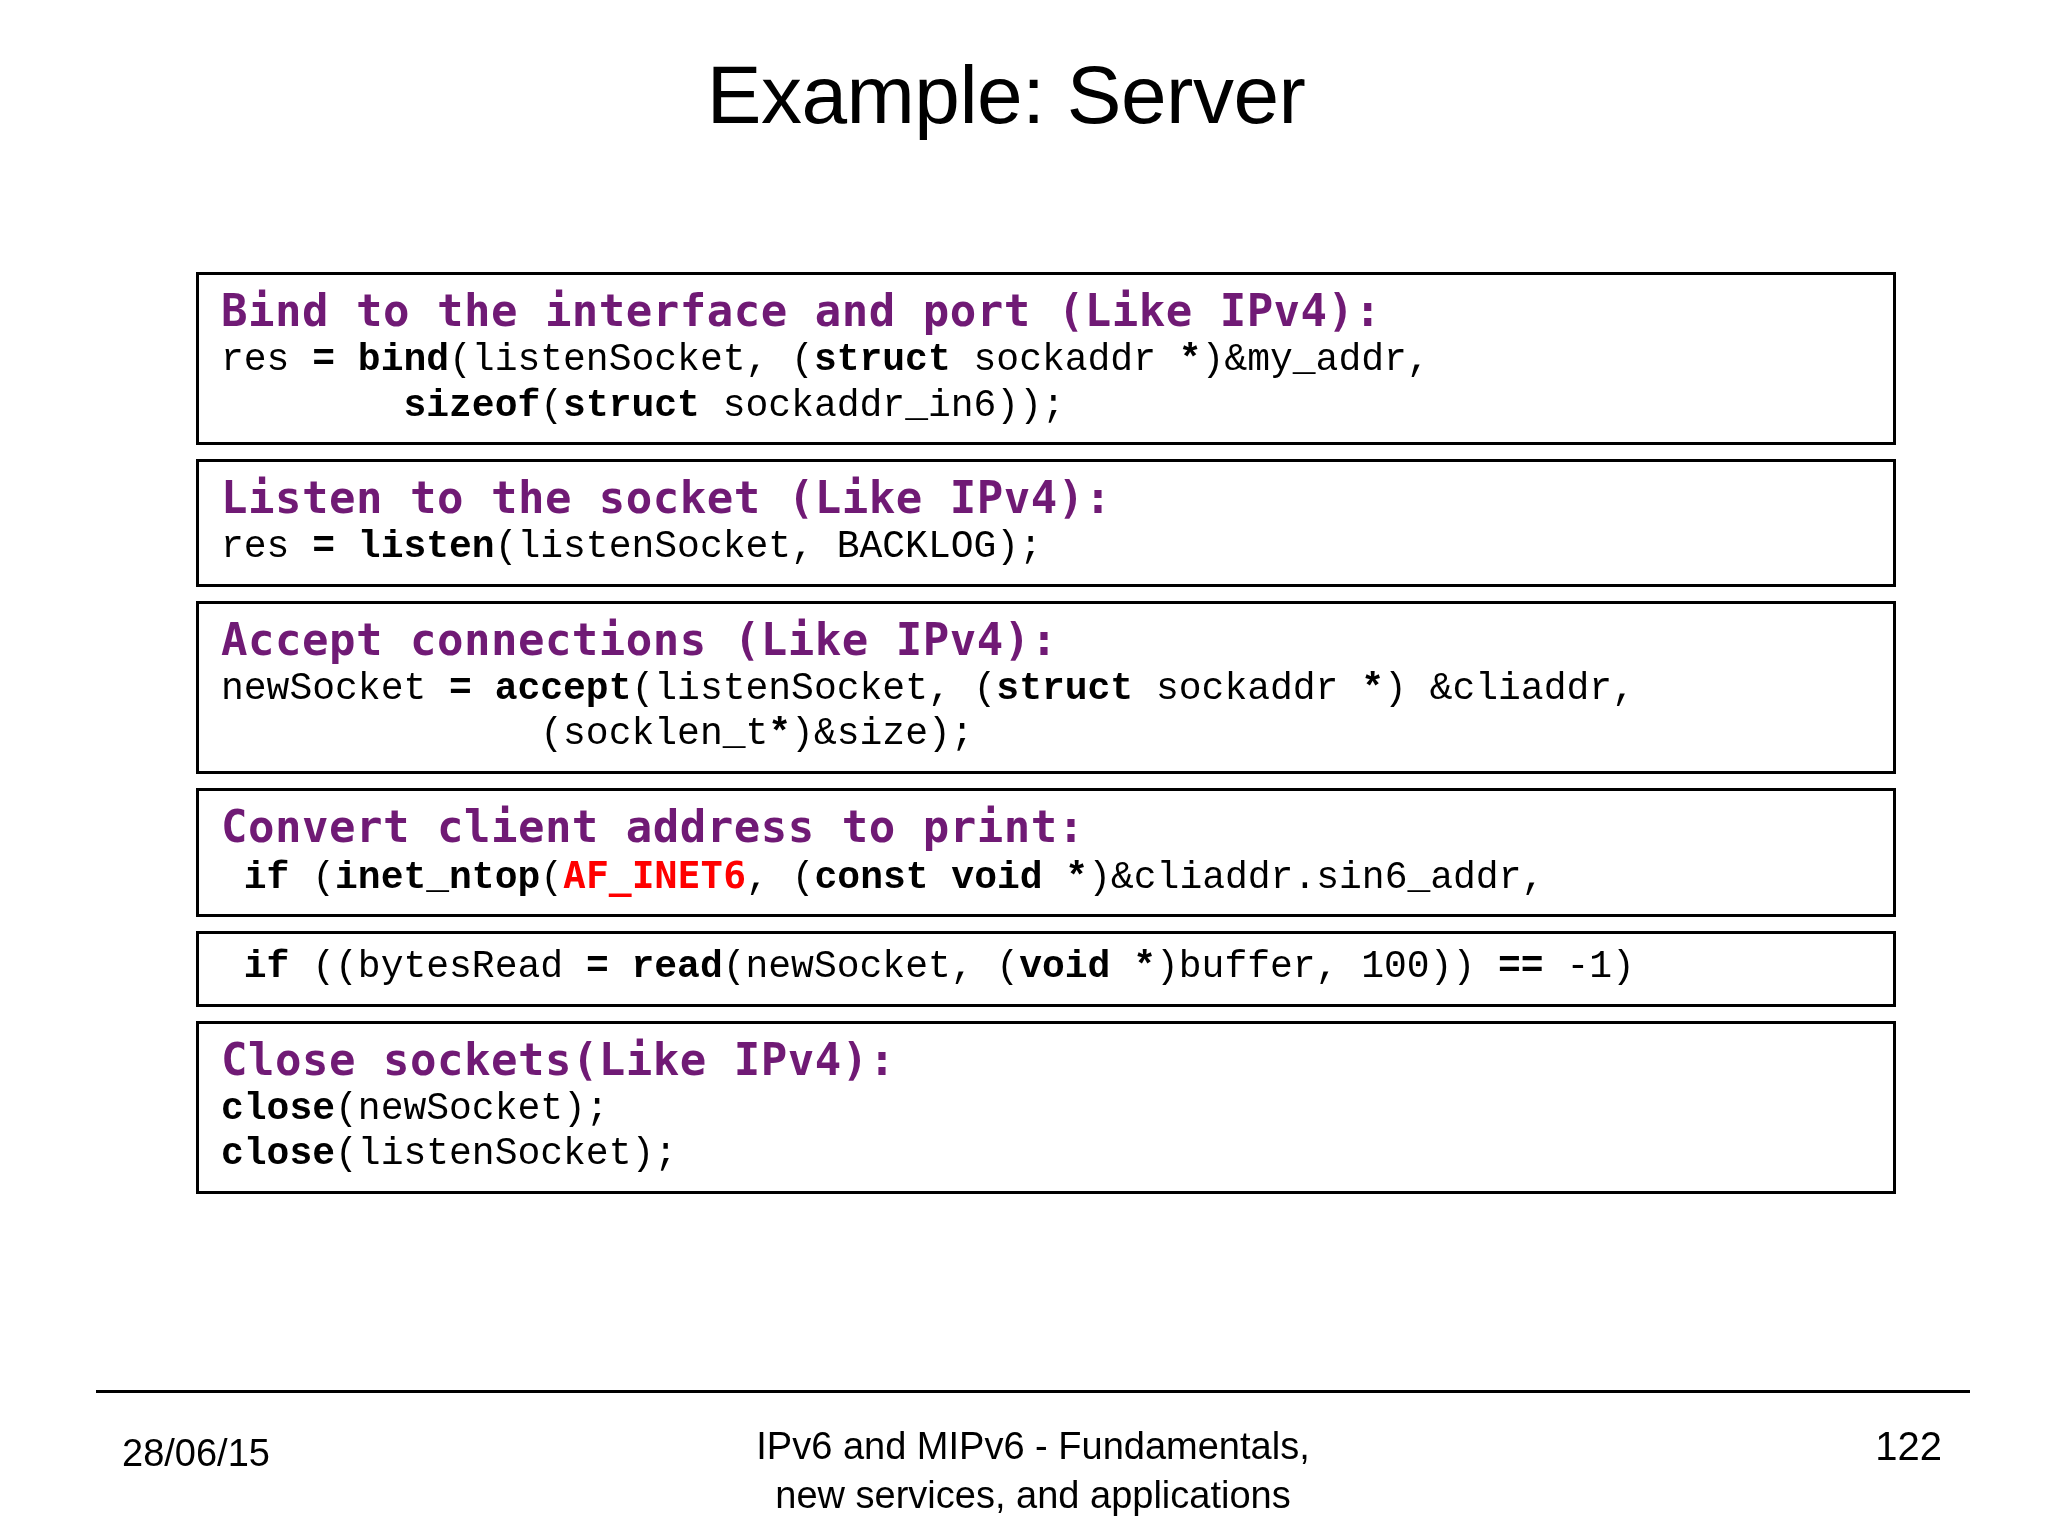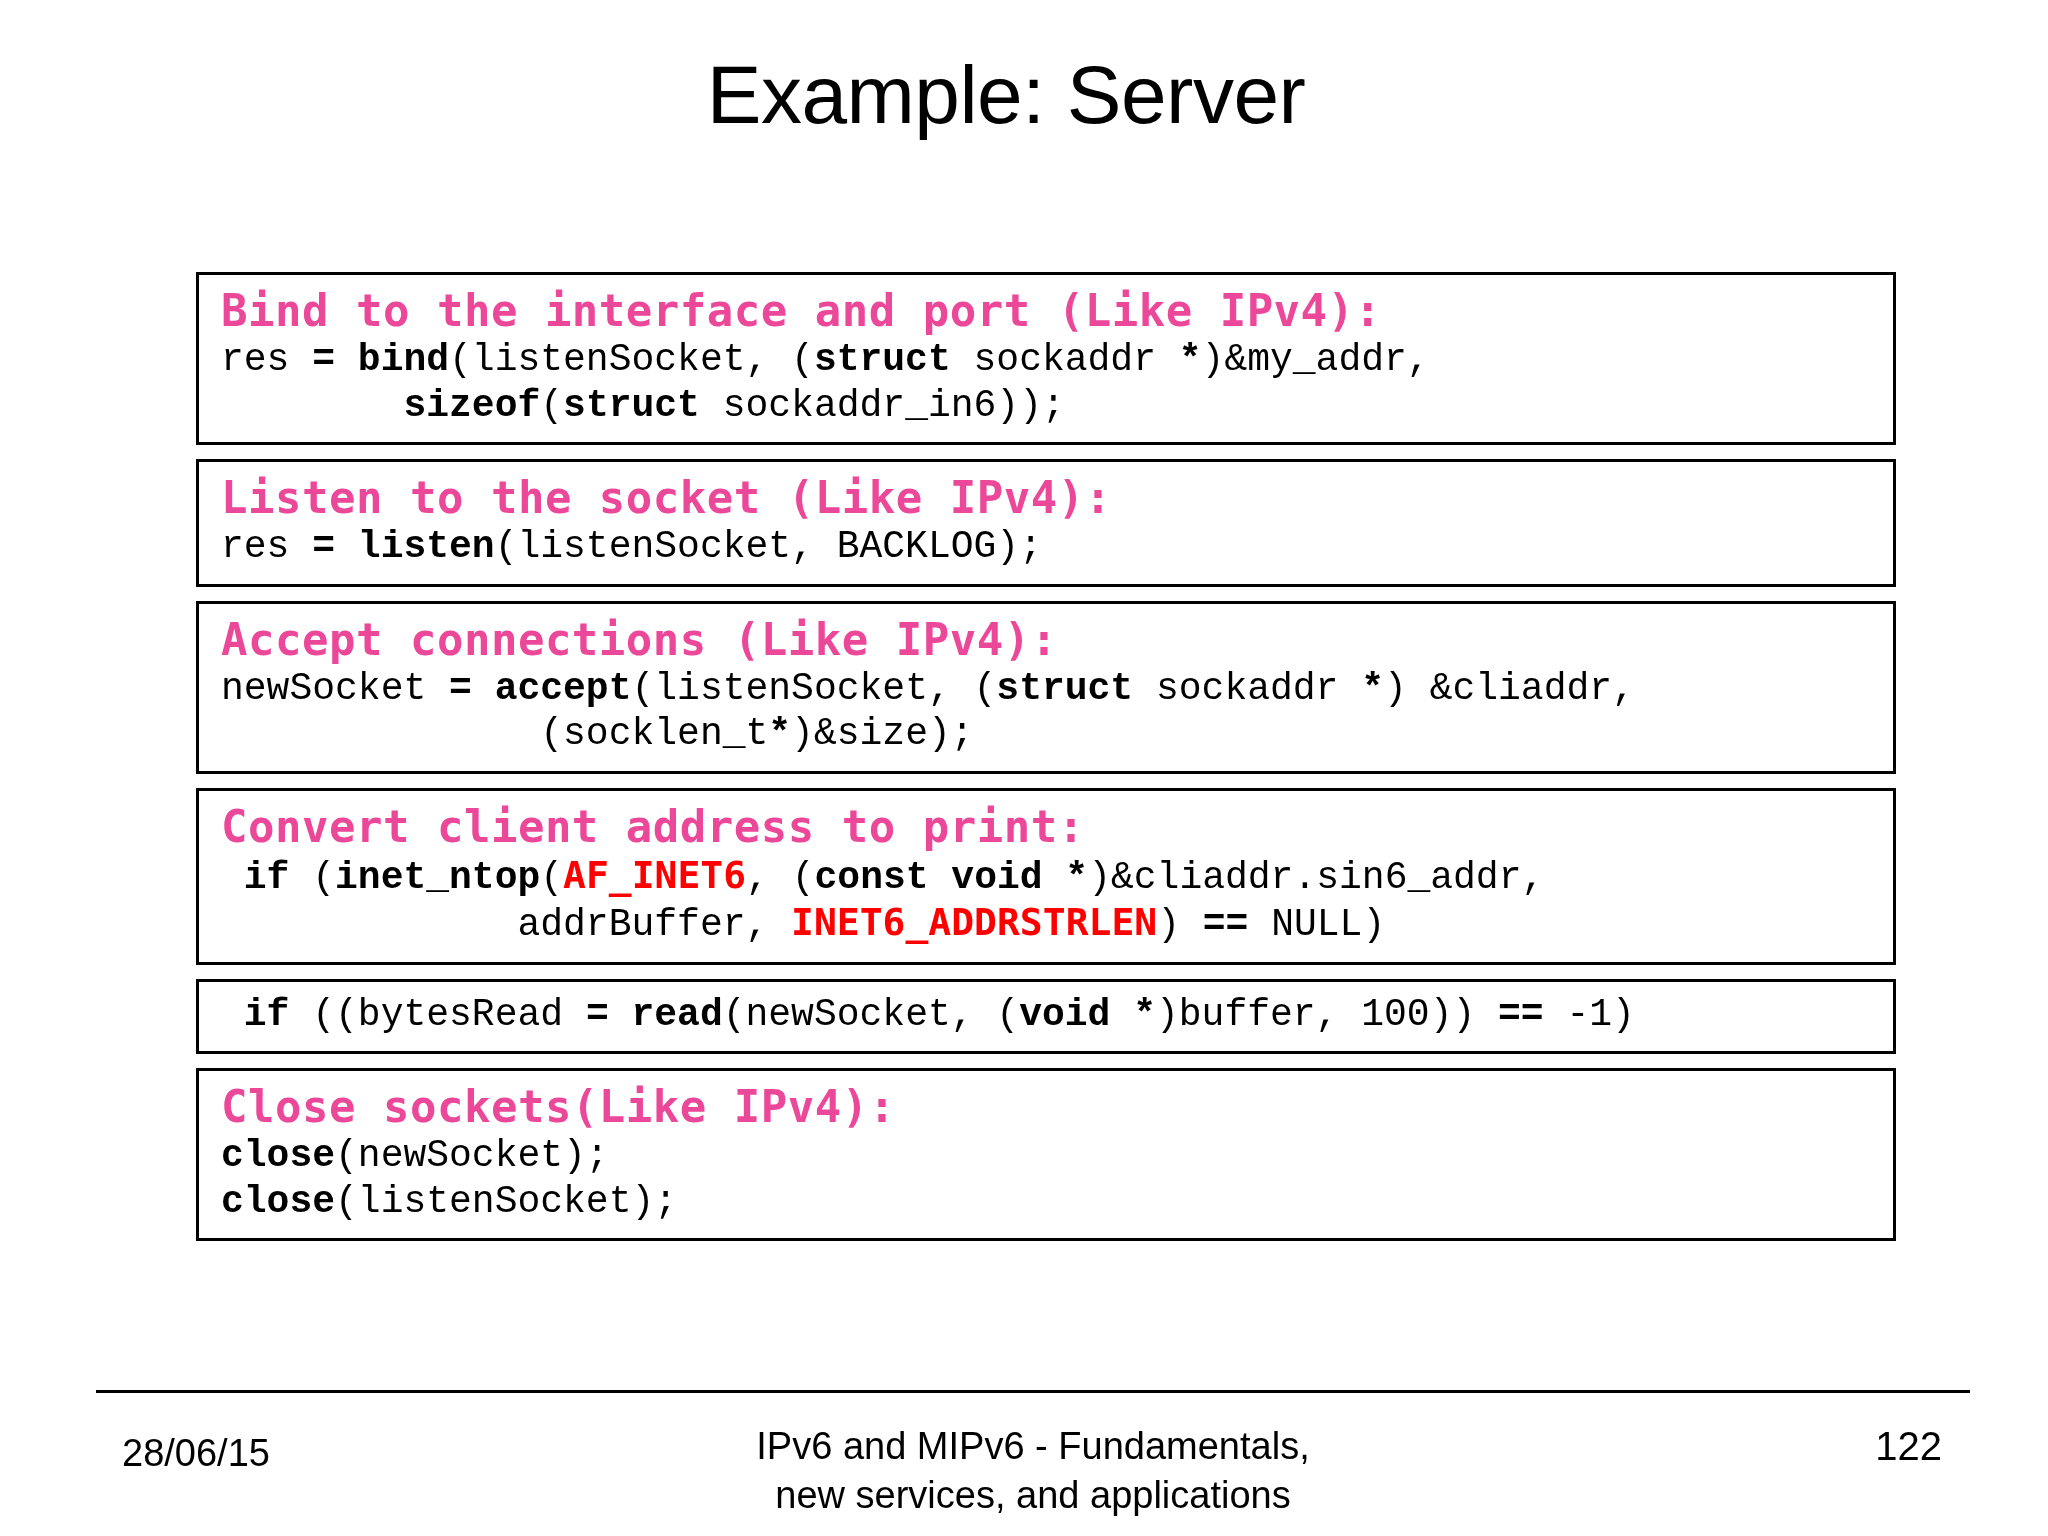--- a/index.html
+++ b/index.html
@@ -49,21 +49,21 @@
     background: #ffffff;
     box-sizing: border-box;
     padding: 10px 22px 14px 22px;
     margin-bottom: 14px;
   }
 
   .box-heading {
     font-family: "DejaVu Sans Mono", "Liberation Mono", monospace;
     font-weight: bold;
     font-size: 44px;
-    color: #ec4899;
+    color: #701a75;
     line-height: 1.18;
     white-space: pre;
     letter-spacing: 0.5px;
   }
 
   .code-line {
     font-family: "Liberation Mono", "DejaVu Sans Mono", monospace;
     font-size: 38px;
     color: #000000;
     line-height: 1.20;
@@ -145,21 +145,20 @@
         <div class="code-line"><span>res </span><span class="kw">= listen</span><span>(listenSocket, BACKLOG);</span></div>
       </div>
       <div class="code-box">
         <div class="box-heading">Accept connections (Like IPv4):</div>
         <div class="code-line"><span>newSocket </span><span class="kw">= accept</span><span>(listenSocket, (</span><span class="kw">struct</span><span> sockaddr </span><span class="kw">*</span><span>) &amp;cliaddr,</span></div>
         <div class="code-line"><span>              (socklen_t</span><span class="kw">*</span><span>)&amp;size);</span></div>
       </div>
       <div class="code-box">
         <div class="box-heading">Convert client address to print:</div>
         <div class="code-line"><span> </span><span class="kw">if</span><span> (</span><span class="kw">inet_ntop</span><span>(</span><span class="const-red">AF_INET6</span><span>, (</span><span class="kw">const void *</span><span>)&amp;cliaddr.sin6_addr,</span></div>
-        <div class="code-line"><span>             addrBuffer, </span><span class="const-red">INET6_ADDRSTRLEN</span><span>) </span><span class="kw">==</span><span> NULL)</span></div>
       </div>
       <div class="code-box">
         <div class="code-line"><span> </span><span class="kw">if</span><span> ((bytesRead </span><span class="kw">= read</span><span>(newSocket, (</span><span class="kw">void *</span><span>)buffer, 100)) </span><span class="kw">==</span><span> -1)</span></div>
       </div>
       <div class="code-box">
         <div class="box-heading">Close sockets(Like IPv4):</div>
         <div class="code-line"><span class="kw">close</span><span>(newSocket);</span></div>
         <div class="code-line"><span class="kw">close</span><span>(listenSocket);</span></div>
       </div>
     </div>

